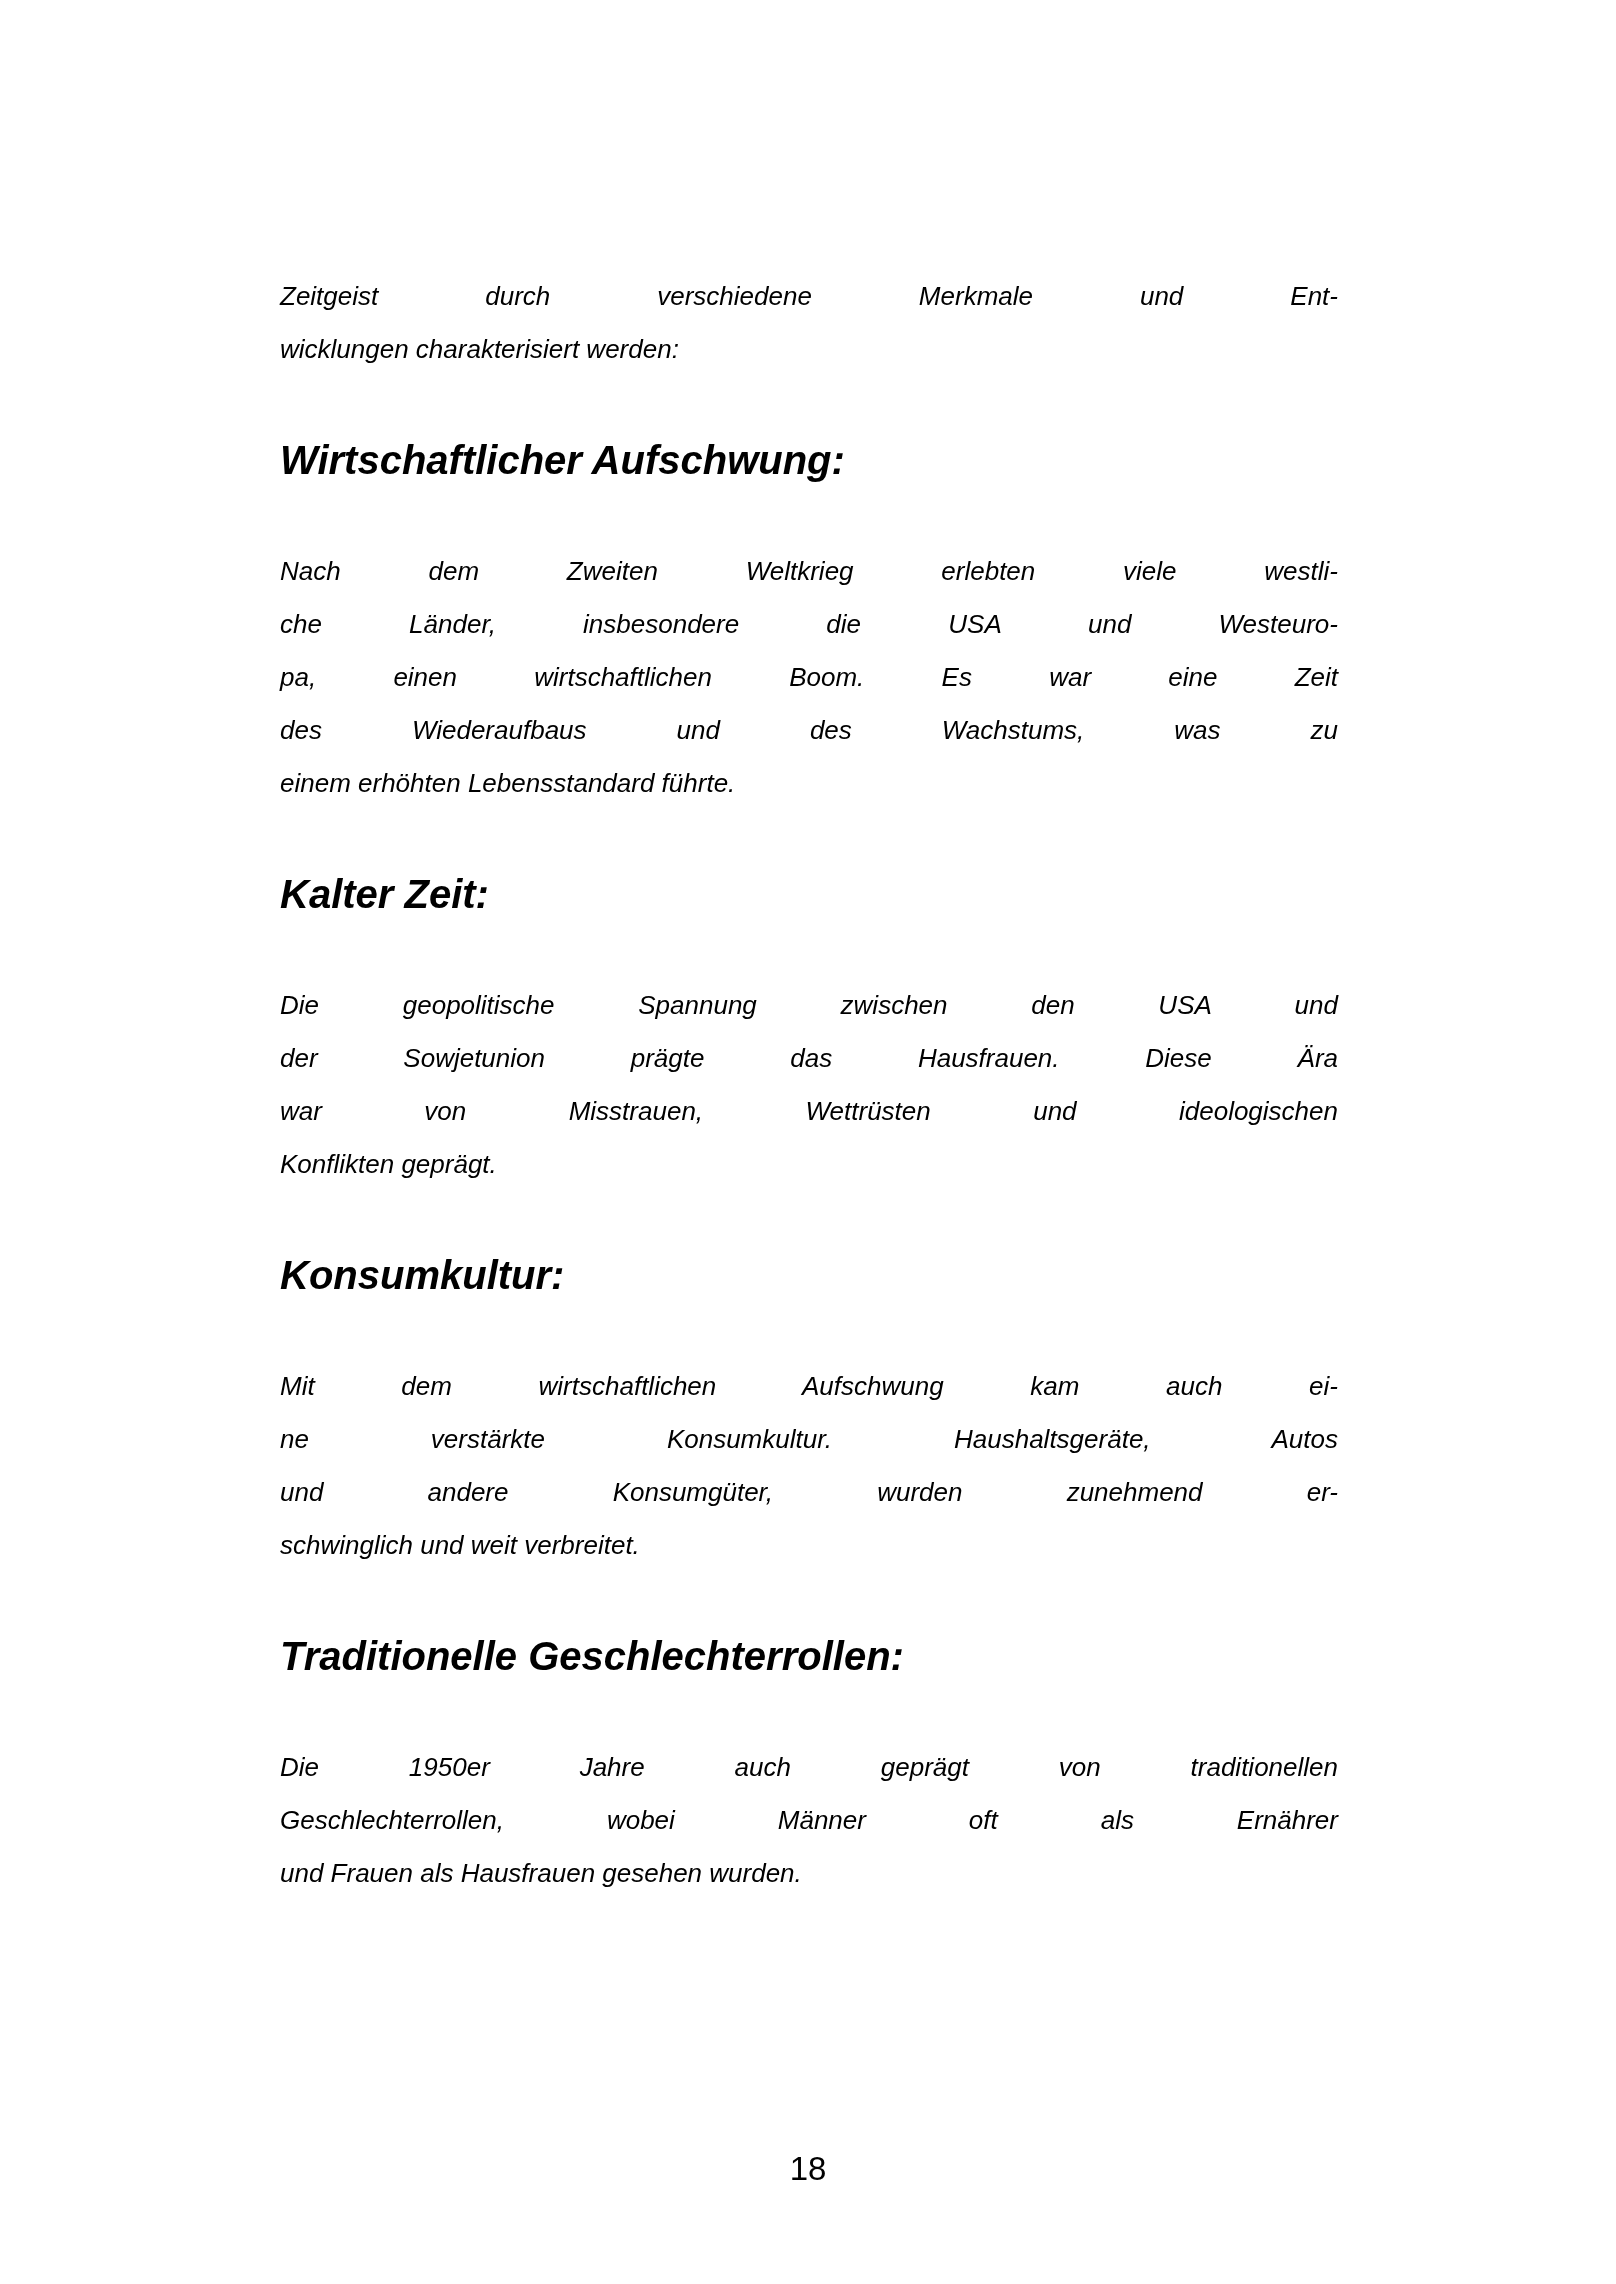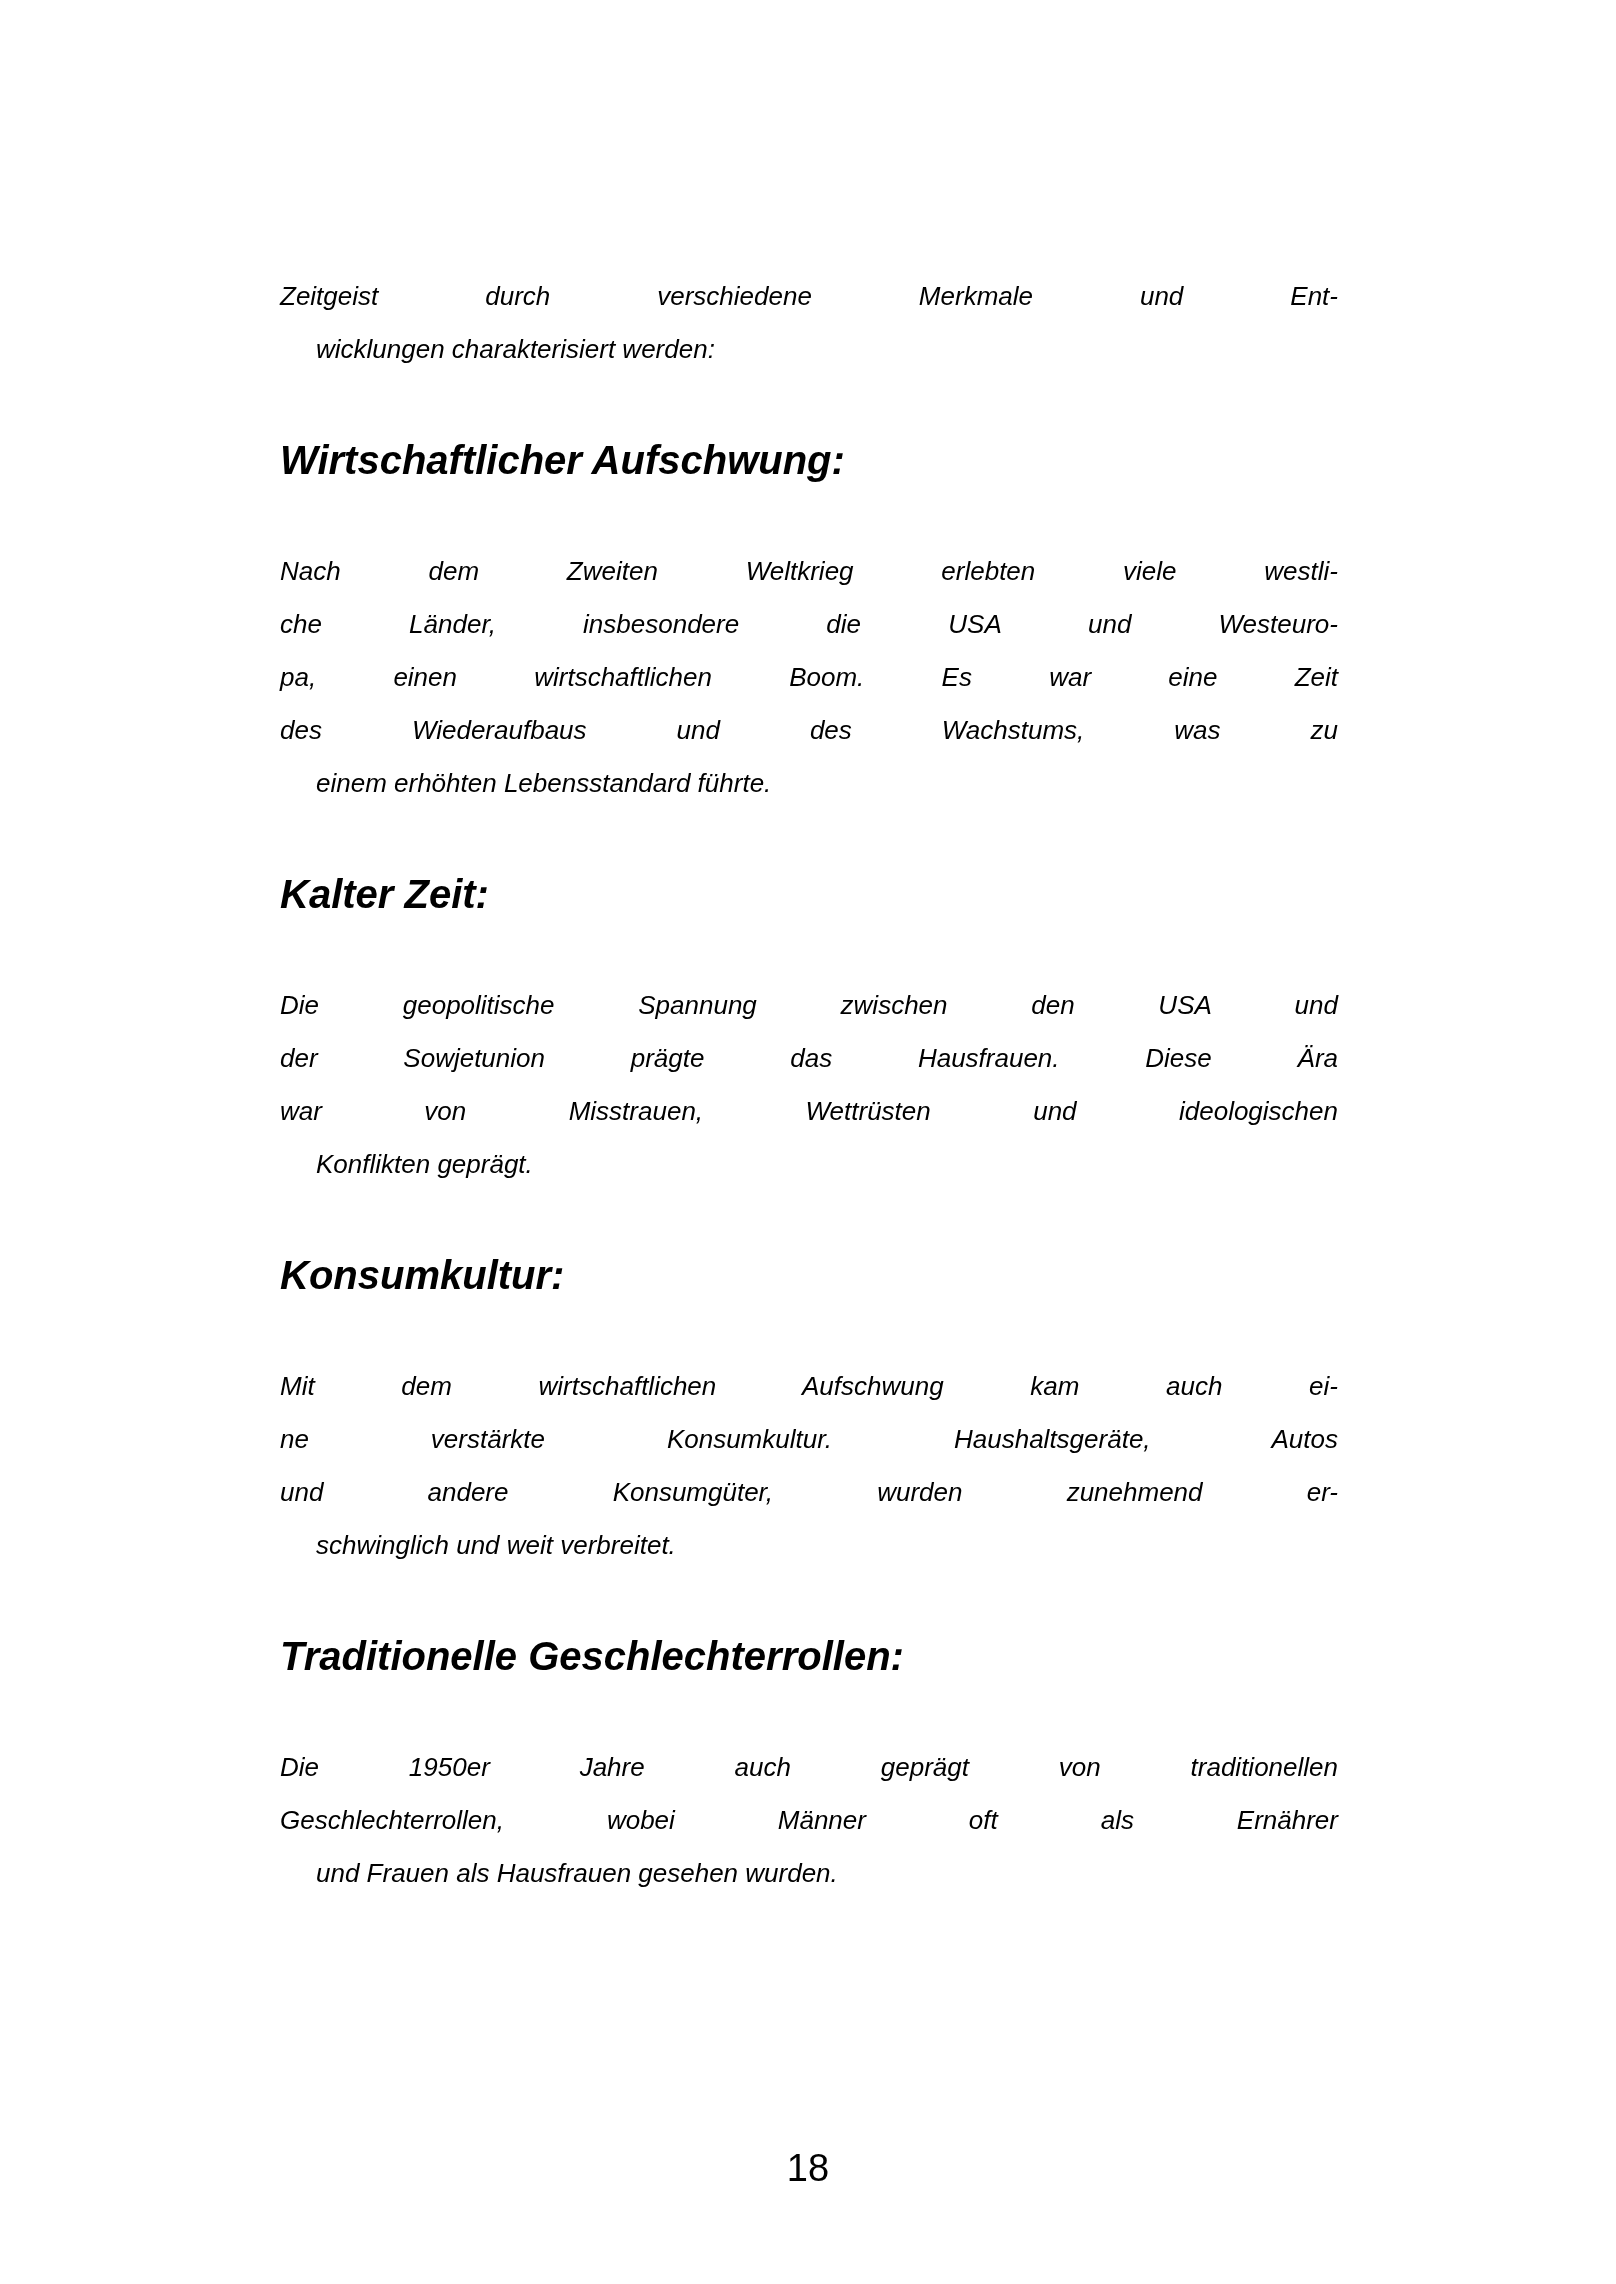--- a/index.html
+++ b/index.html
@@ -29,38 +29,37 @@
     font-style: italic;
     font-weight: normal;
     font-size: 26px;
     line-height: 53px;
     text-align: justify;
     text-align-last: justify;
     white-space: normal;
   }
   .line.last {
     text-align-last: left;
-    margin-left: 36px;
   }
   .heading {
     font-style: italic;
     font-weight: bold;
     font-size: 40px;
     line-height: 53px;
     text-align: left;
   }
   .page-number {
     position: absolute;
     left: 0;
     right: 0;
     top: 2148px;
     text-align: center;
     font-style: normal;
     font-weight: normal;
-    font-size: 38px;
+    font-size: 33px;
     line-height: 41px;
     color: #000000;
   }
 </style>
 </head>
 <body>
 
 <div class="page">
   <div class="text-column">
       <div class="paragraph block">

